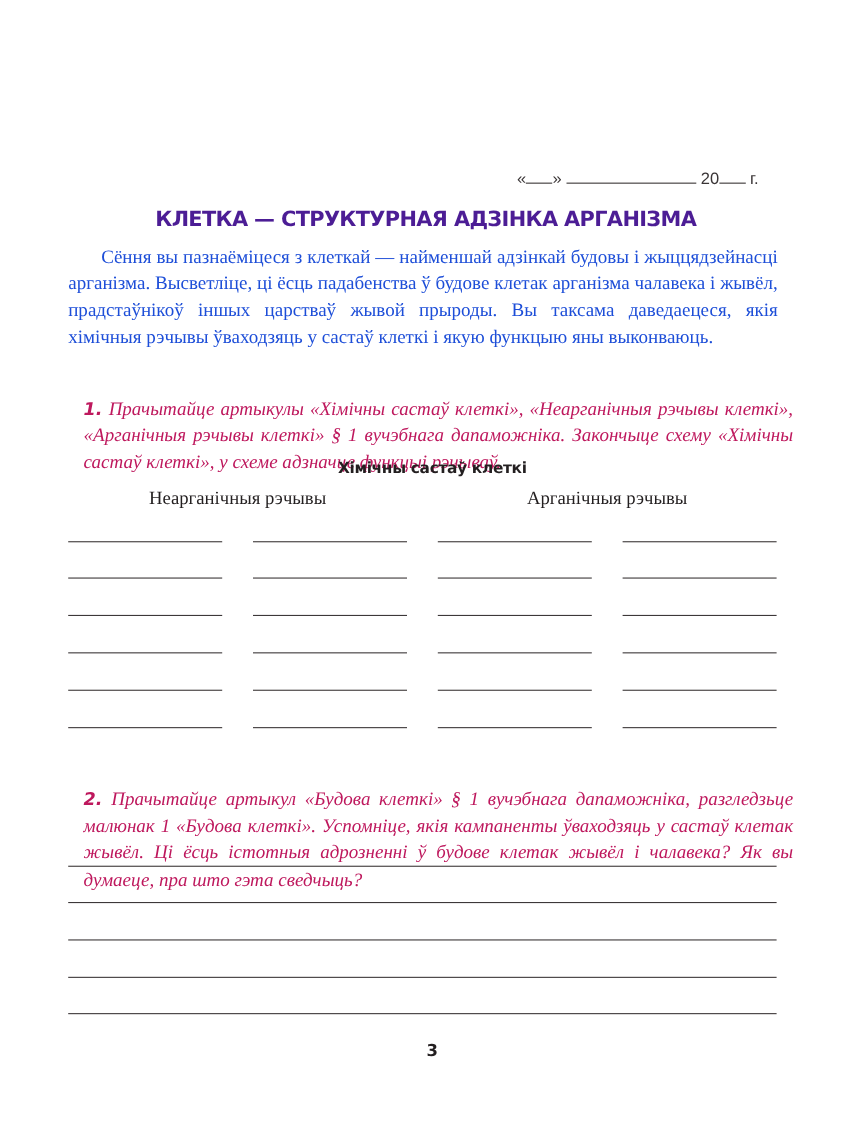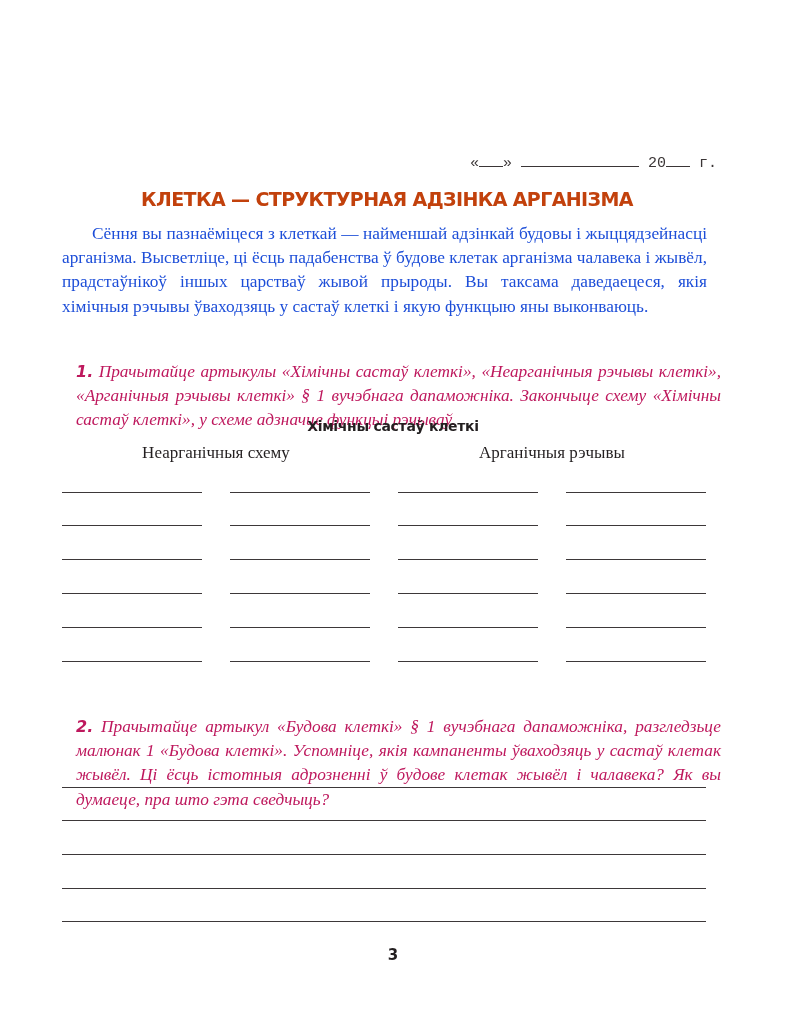--- a/index.html
+++ b/index.html
@@ -12,42 +12,42 @@
       height: 1024px;
       position: relative;
       overflow: hidden;
       color: #231f20;
     }
     .date-line {
       position: absolute;
       top: 154px;
       left: 470px;
       width: 240px;
-      font-family: Liberation Mono, monospace;
+      font-family: Liberation Sans, sans-serif;
       font-size: 15px;
       color: #3a3536;
       white-space: nowrap;
     }
     .date-line .blank {
       display: inline-block;
       border-bottom: 1px solid #3a3536;
       vertical-align: baseline;
       height: 12px;
     }
     .title {
       position: absolute;
       top: 188px;
       left: 0;
       width: 774px;
       text-align: center;
       font-family: "DejaVu Sans", sans-serif;
       font-weight: bold;
       font-size: 19px;
       letter-spacing: -0.6px;
-      color: #c2410c;
+      color: #4c1d95;
     }
     .intro {
       position: absolute;
       top: 222px;
       left: 62px;
       width: 645px;
       font-family: "Liberation Serif", serif;
       font-size: 17.3px;
       line-height: 24.2px;
       text-align: justify;
@@ -127,21 +127,21 @@
 <div class="title">КЛЕТКА — СТРУКТУРНАЯ АДЗІНКА АРГАНІЗМА</div>
 
 <p class="intro">Сёння вы пазнаёміцеся з клеткай — найменшай адзінкай будовы і жыццядзейнасці арганізма. Высветліце, ці ёсць падабенства ў будове клетак арганізма чалавека і жывёл, прадстаўнікоў іншых царстваў жывой прыроды. Вы таксама даведаецеся, якія хімічныя рэчывы ўваходзяць у састаў клеткі і якую функцыю яны выконваюць.</p>
 
 <p class="task task1">
   <span class="num">1.</span>
   <span>Прачытайце артыкулы «Хімічны састаў клеткі», «Неарганічныя рэчывы клеткі», «Арганічныя рэчывы клеткі» § 1 вучэбнага дапаможніка. Закончыце схему «Хімічны састаў клеткі», у схеме адзначце функцыі рэчываў.</span>
 </p>
 
 <div class="scheme-title">Хімічны састаў клеткі</div>
-<div class="col-label left">Неарганічныя схему</div>
+<div class="col-label left">Неарганічныя рэчывы</div>
 <div class="col-label right">Арганічныя рэчывы</div>
 
 <div>
 
   <div class="line short" style="top:492px;left:62px;"></div>
   <div class="line short" style="top:492px;left:230px;"></div>
   <div class="line short" style="top:492px;left:398px;"></div>
   <div class="line short" style="top:492px;left:566px;"></div>
 
   <div class="line short" style="top:525px;left:62px;"></div>

